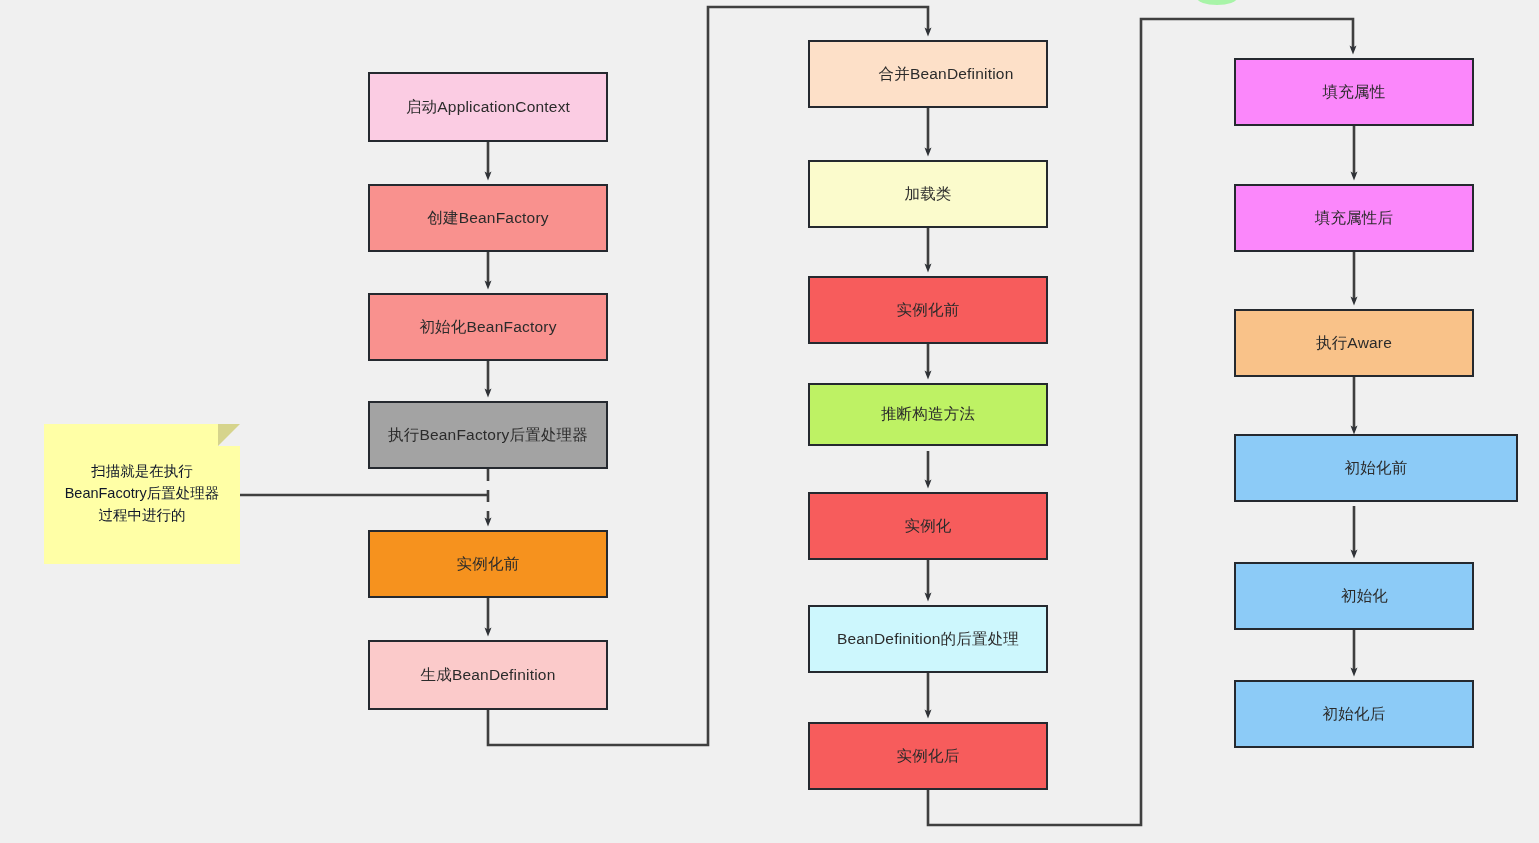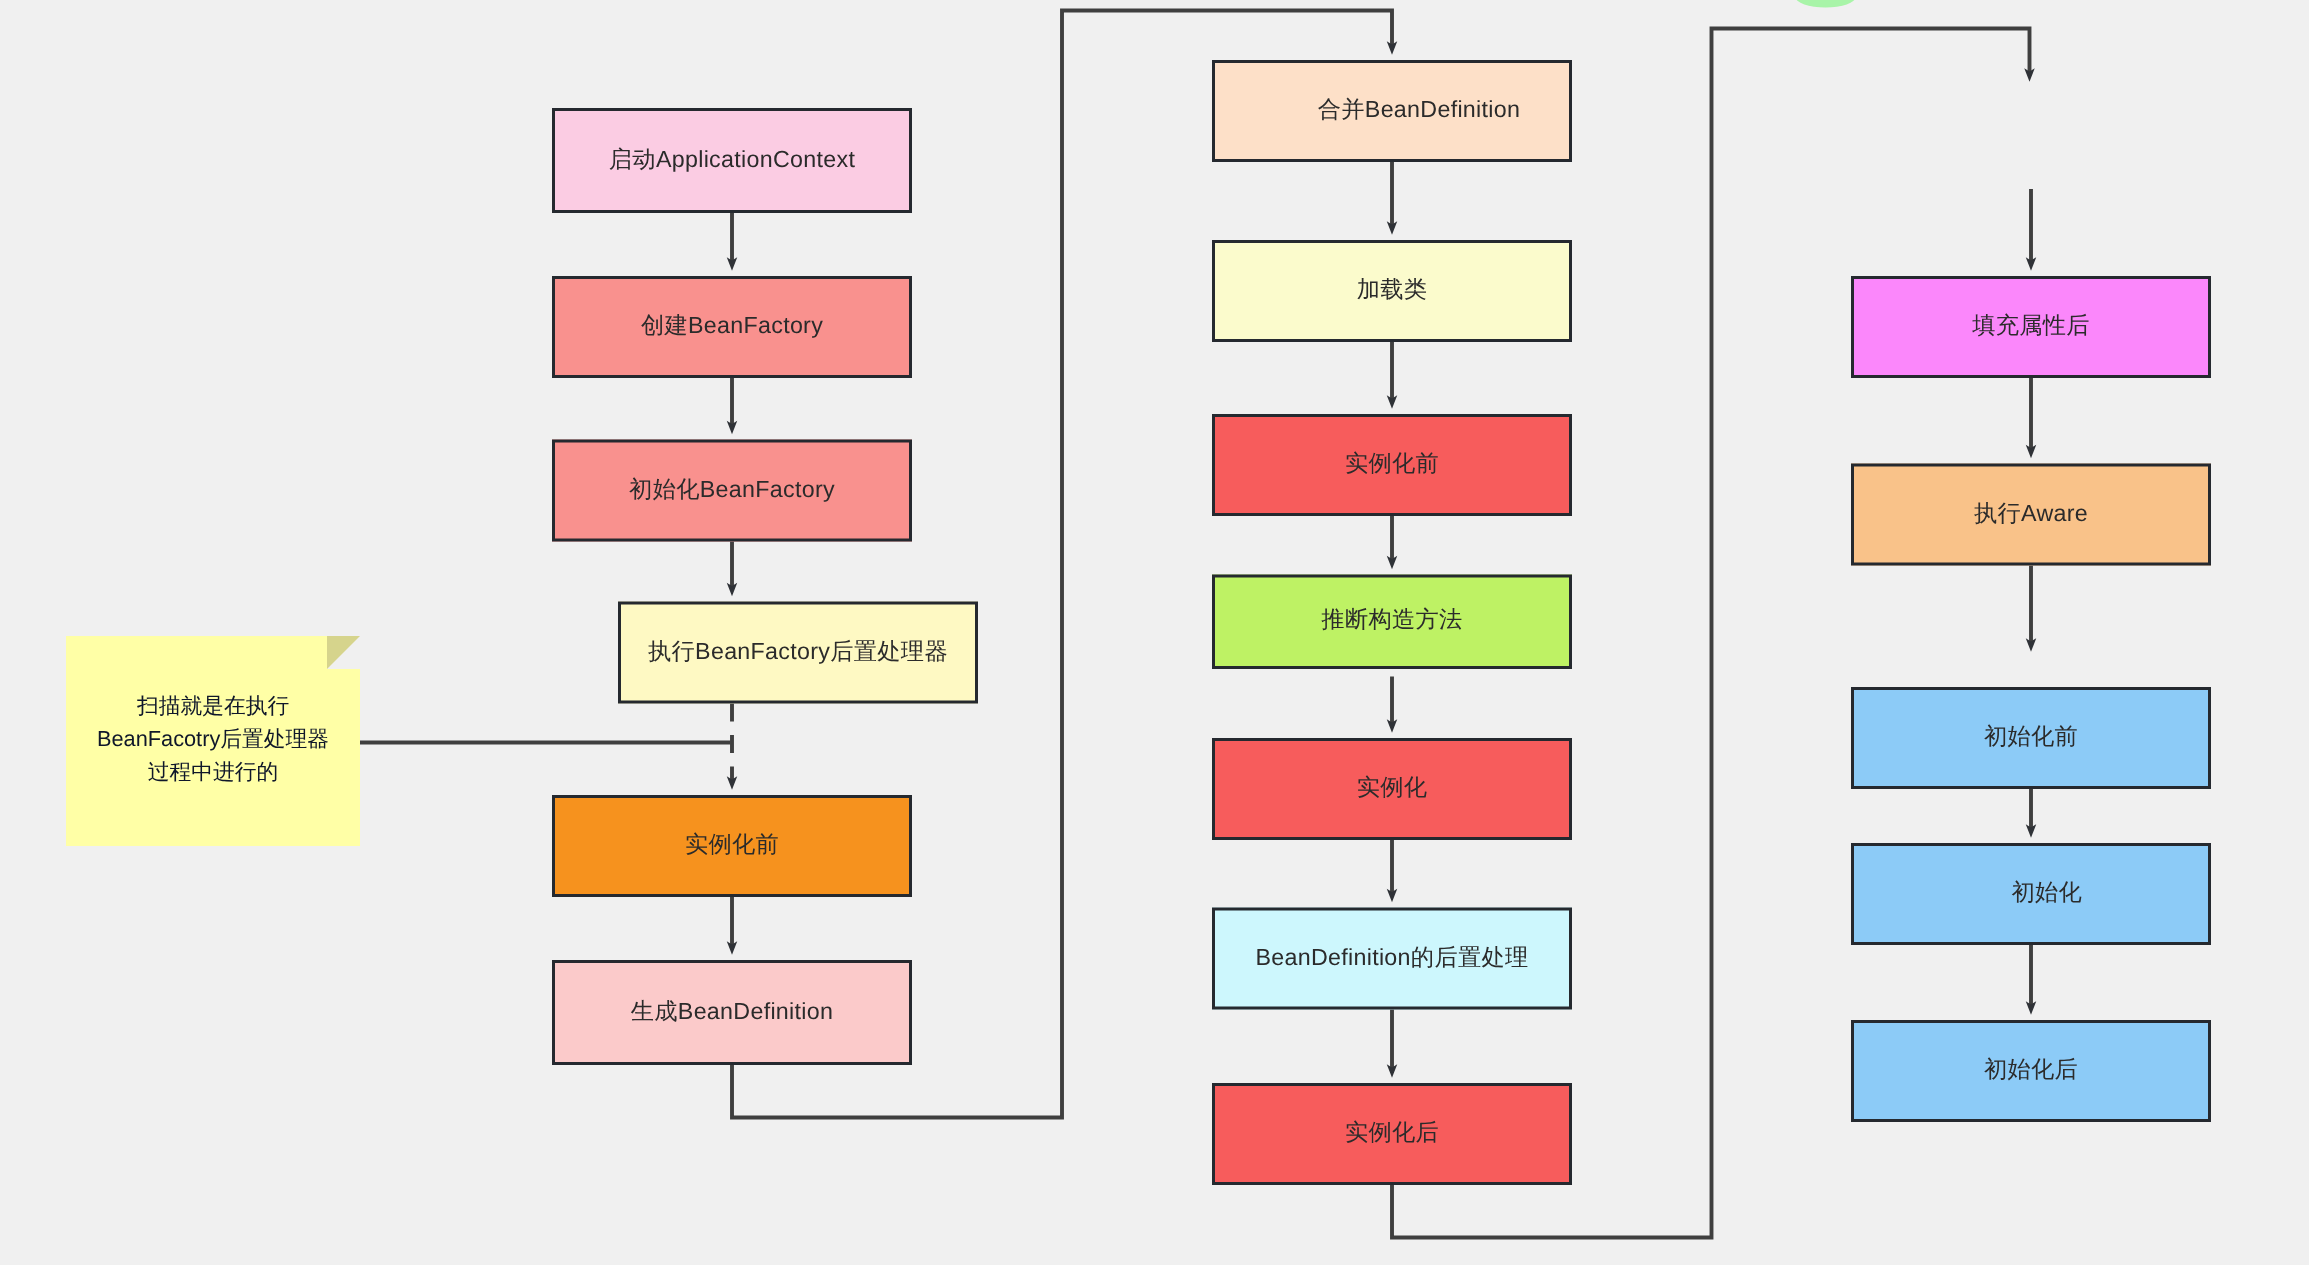--- a/index.html
+++ b/index.html
@@ -118,21 +118,21 @@
 
   <div class="node" style="left:368px; top:72px; width:240px; height:70px; background:#fbcce3;">
     <span>启动ApplicationContext</span>
   </div>
   <div class="node" style="left:368px; top:184px; width:240px; height:68px; background:#f9918e;">
     <span>创建BeanFactory</span>
   </div>
   <div class="node" style="left:368px; top:293px; width:240px; height:68px; background:#f9918e;">
     <span>初始化BeanFactory</span>
   </div>
-  <div class="node" style="left:368px; top:401px; width:240px; height:68px; background:#fef9c3;margin-left:44px;">
+  <div class="node" style="left:368px; top:401px; width:240px; height:68px; background:#a3a3a3;">
     <span>执行BeanFactory后置处理器</span>
   </div>
   <div class="node" style="left:368px; top:530px; width:240px; height:68px; background:#f6921e;">
     <span>实例化前</span>
   </div>
   <div class="node" style="left:368px; top:640px; width:240px; height:70px; background:#fbcaca;">
     <span>生成BeanDefinition</span>
   </div>
 
   <div class="node" style="left:808px; top:40px; width:240px; height:68px; background:#fde0c8;padding-left:36px;">
@@ -150,27 +150,30 @@
   <div class="node" style="left:808px; top:492px; width:240px; height:68px; background:#f75c5c;">
     <span>实例化</span>
   </div>
   <div class="node" style="left:808px; top:605px; width:240px; height:68px; background:#cdf7fd;">
     <span>BeanDefinition的后置处理</span>
   </div>
   <div class="node" style="left:808px; top:722px; width:240px; height:68px; background:#f75c5c;">
     <span>实例化后</span>
   </div>
 
+  <div class="node" style="left:1234px; top:58px; width:240px; height:68px; background:#fb87fb;">
+    <span>填充属性</span>
+  </div>
   <div class="node" style="left:1234px; top:184px; width:240px; height:68px; background:#fb87fb;">
     <span>填充属性后</span>
   </div>
   <div class="node" style="left:1234px; top:309px; width:240px; height:68px; background:#f9c289;">
     <span>执行Aware</span>
   </div>
-  <div class="node" style="left:1234px; top:458px; width:240px; height:68px; background:#8ccbf7;">
+  <div class="node" style="left:1234px; top:434px; width:284px; height:68px; background:#8ccbf7;">
     <span>初始化前</span>
   </div>
   <div class="node" style="left:1234px; top:562px; width:240px; height:68px; background:#8ccbf7;padding-left:21px;">
     <span>初始化</span>
   </div>
   <div class="node" style="left:1234px; top:680px; width:240px; height:68px; background:#8ccbf7;">
     <span>初始化后</span>
   </div>
 
   <div class="note" style="left:44px; top:424px; width:196px; height:140px;">

